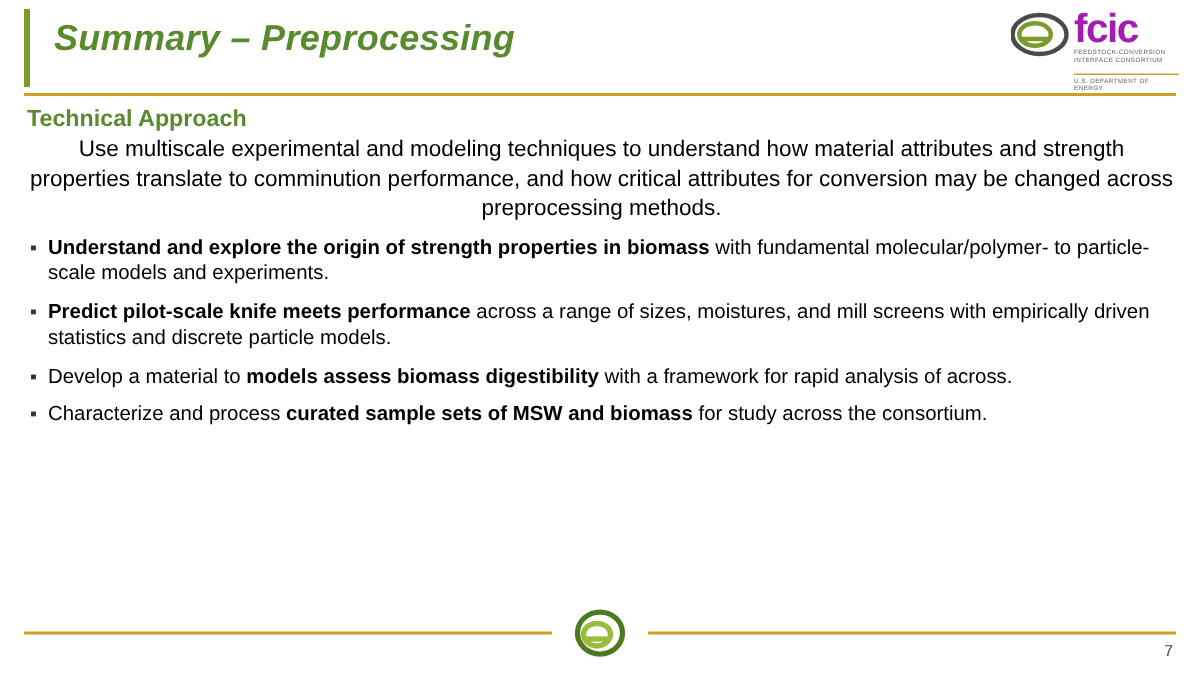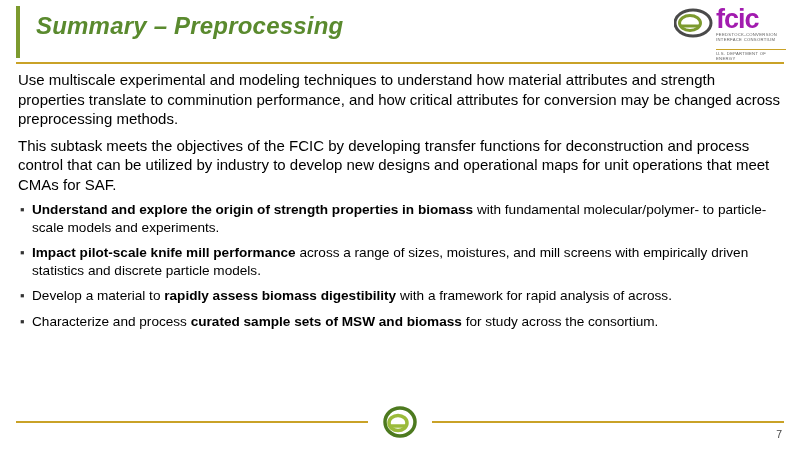--- a/index.html
+++ b/index.html
@@ -112,20 +112,21 @@
     font-size: 15.5px;
     font-weight: bold;
     margin: 0 0 1px 0;
     line-height: 19px;
   }
   .para {
     font-size: 15px;
     color: #000000;
     line-height: 19.5px;
     margin: 0 0 7px 0;
+    text-align: center;
   }
   .bullets {
     margin: 2px 0 0 0;
     padding: 0;
     list-style: none;
   }
   .bullets li {
     position: relative;
     padding-left: 14px;
     font-size: 13.6px;
@@ -192,33 +193,33 @@
       <path d="M6 20 H26" stroke="#7c9a2e" stroke-width="3" fill="none"></path>
     </svg>
     <div class="logo-fcic">fcic</div>
     <div class="logo-sub">FEEDSTOCK-CONVERSION INTERFACE CONSORTIUM</div>
     <div class="logo-rule"></div>
     <div class="logo-doe">U.S. DEPARTMENT OF ENERGY</div>
   </div>
 
   <div class="body">
 
+    <div class="sec-head">Technical Approach</div>
     <p class="para">Use multiscale experimental and modeling techniques to understand how material attributes and strength properties translate to comminution performance, and how critical attributes for conversion may be changed across preprocessing methods.</p>
 
-    <p class="para">This subtask meets the objectives of the FCIC by developing transfer functions for deconstruction and process control that can be utilized by industry to develop new designs and operational maps for unit operations that meet CMAs for SAF.</p>
 
     <ul class="bullets">
       <li>
         <span class="dot">▪</span><span></span><b>Understand and explore the origin of strength properties in biomass</b><span> with fundamental molecular/polymer- to particle-scale models and experiments.</span>
       </li>
       <li>
-        <span class="dot">▪</span><span></span><b>Impact pilot-scale knife mill performance</b><span> across a range of sizes, moistures, and mill screens with empirically driven statistics and discrete particle models.</span>
-      </li>
-      <li>
-        <span class="dot">▪</span><span>Develop a material to </span><b>rapidly assess biomass digestibility</b><span> with a framework for rapid analysis of across.</span>
+        <span class="dot">▪</span><span></span><b>Predict pilot-scale knife meets performance</b><span> across a range of sizes, moistures, and mill screens with empirically driven statistics and discrete particle models.</span>
+      </li>
+      <li>
+        <span class="dot">▪</span><span>Develop a material to </span><b>models assess biomass digestibility</b><span> with a framework for rapid analysis of across.</span>
       </li>
       <li>
         <span class="dot">▪</span><span>Characterize and process </span><b>curated sample sets of MSW and biomass</b><span> for study across the consortium.</span>
       </li>
     </ul>
   </div>
 
   <div class="footer-rule-left"></div>
   <div class="footer-rule-right"></div>
 

